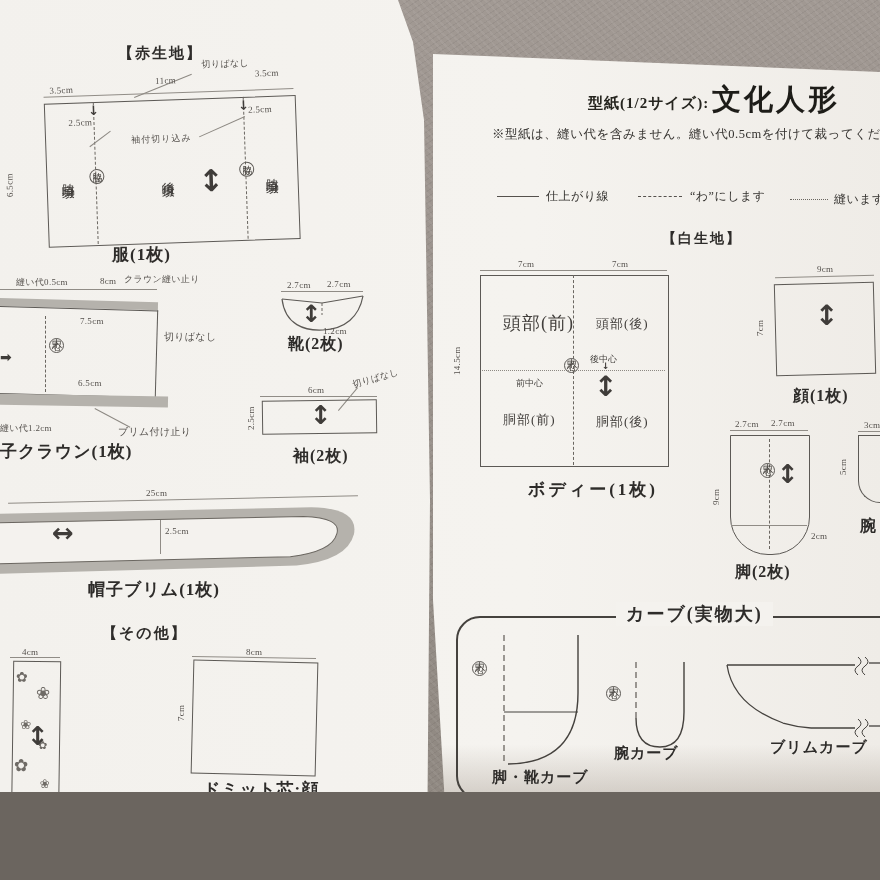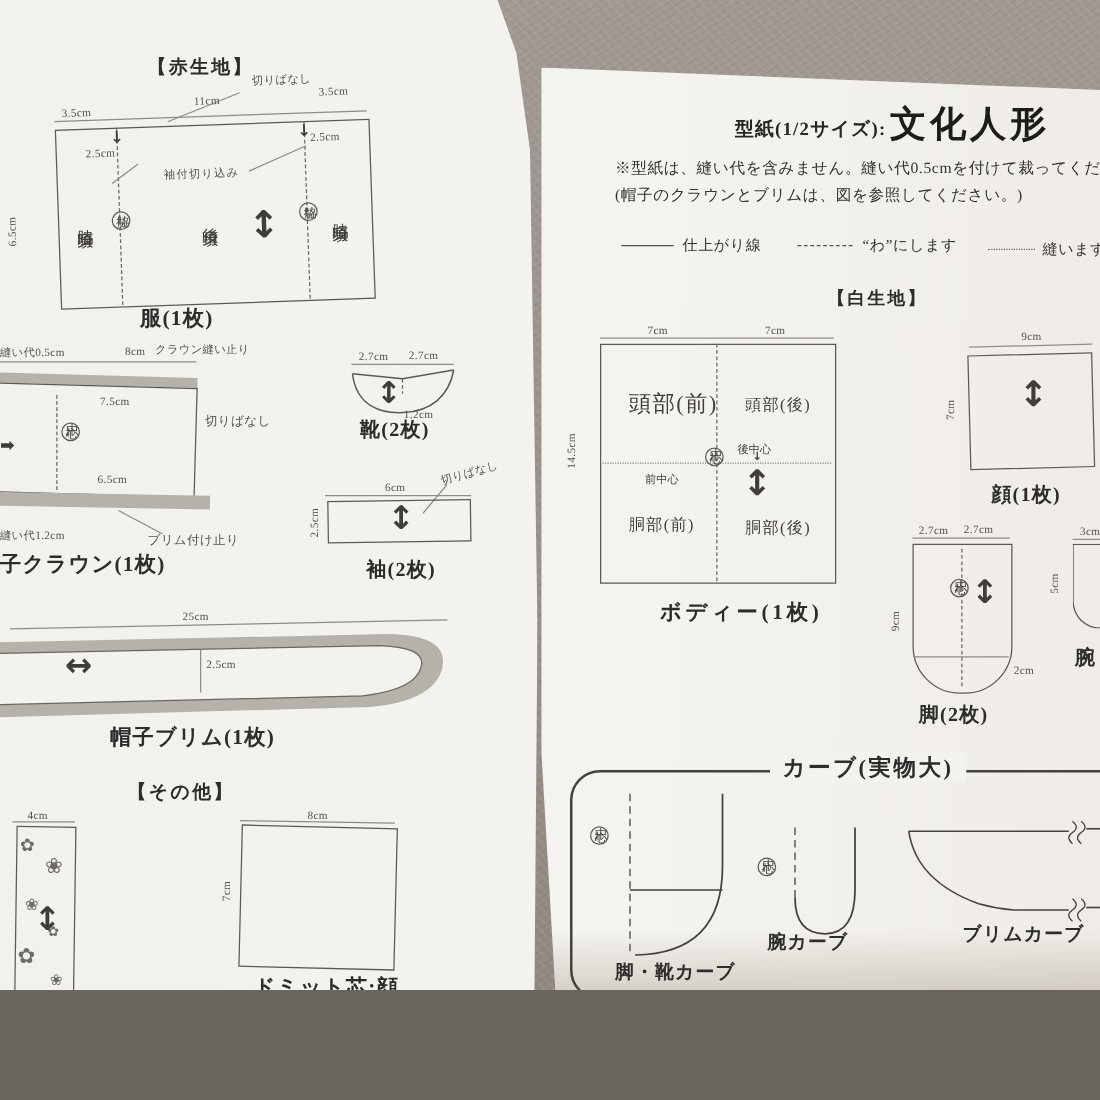--- a/index.html
+++ b/index.html
@@ -97,21 +97,21 @@
     <span class="arr" style="left:198px;top:108px;font-size:30px;">↕</span>
     <div class="cmark" style="left:239px;top:100px;">
       <span class="vtext">脇</span>
       <span class="maru">わ</span>
     </div>
     <div class="lbl vtext" style="left:262px;top:112px;font-size:13px;">脇身頃</div>
   </div>
   <div class="cap cap-lg" style="left:112px;top:243px;">服(1枚)</div>
 
   <div class="grp" style="left:0;top:272px;width:240px;height:200px;">
-    <div class="dim" style="left:0;top:4px;">縫い代0.5cm</div>
+    <div class="dim" style="left:16px;top:4px;">縫い代0.5cm</div>
     <div class="dim" style="left:100px;top:4px;">8cm</div>
     <div class="dim" style="left:124px;top:1px;">クラウン縫い止り</div>
     <div class="dimline" style="left:0;top:17px;width:157px;"></div>
     <div class="gray" style="left:-12px;top:28px;width:170px;height:8px;transform:rotate(1.6deg);"></div>
     <div class="outline" style="left:-12px;top:36px;width:168px;height:86px;border-left:none;transform:rotate(1.6deg);"></div>
     <div class="dash" style="left:45px;top:44px;height:76px;"></div>
     <div class="dim" style="left:80px;top:44px;">7.5cm</div>
     <div class="dim" style="left:164px;top:58px;font-size:10px;">切りばなし</div>
     <span class="arr" style="left:0px;top:78px;font-size:14px;">➡</span>
     <div class="cmark" style="left:49px;top:58px;">
@@ -186,21 +186,20 @@
     <div class="dim" style="left:76px;top:4px;">8cm</div>
     <div class="dimline" style="left:22px;top:14px;width:124px;transform:rotate(1deg);"></div>
     <div class="outline" style="left:22px;top:18px;width:123px;height:112px;transform:rotate(1.4deg);"></div>
     <div class="dim dimv" style="left:6px;top:78px;">7cm</div>
   </div>
   <div class="cap cap-lg" style="left:203px;top:778px;">ドミット芯:顔</div>
 
   <div class="title-pre" style="left:588px;top:94px;">型紙(1/2サイズ):</div>
   <div class="title-main" style="left:712px;top:80px;text-align:right;">文化人形</div>
   <div class="note" style="left:492px;top:126px;">※型紙は、縫い代を含みません。縫い代0.5cmを付けて裁ってください。</div>
-  <div class="note" style="left:492px;top:148px;">(帽子のクラウンとブリムは、図を参照してください。)</div>
 
   <div class="legline" style="left:497px;top:196px;width:42px;border-top:1.3px solid #55514d;position:absolute;"></div>
   <div class="note" style="left:546px;top:188px;font-size:12px;">仕上がり線</div>
   <div class="legline" style="left:638px;top:196px;width:44px;border-top:1.6px dashed #55514d;position:absolute;"></div>
   <div class="note" style="left:690px;top:188px;font-size:12px;">“わ”にします</div>
   <div class="legline" style="left:790px;top:199px;width:38px;border-top:1.6px dotted #6a6660;position:absolute;"></div>
   <div class="note" style="left:834px;top:191px;font-size:12px;">縫います</div>
 
   <div class="sec" style="left:662px;top:230px;font-size:14px;">【白生地】</div>
 

